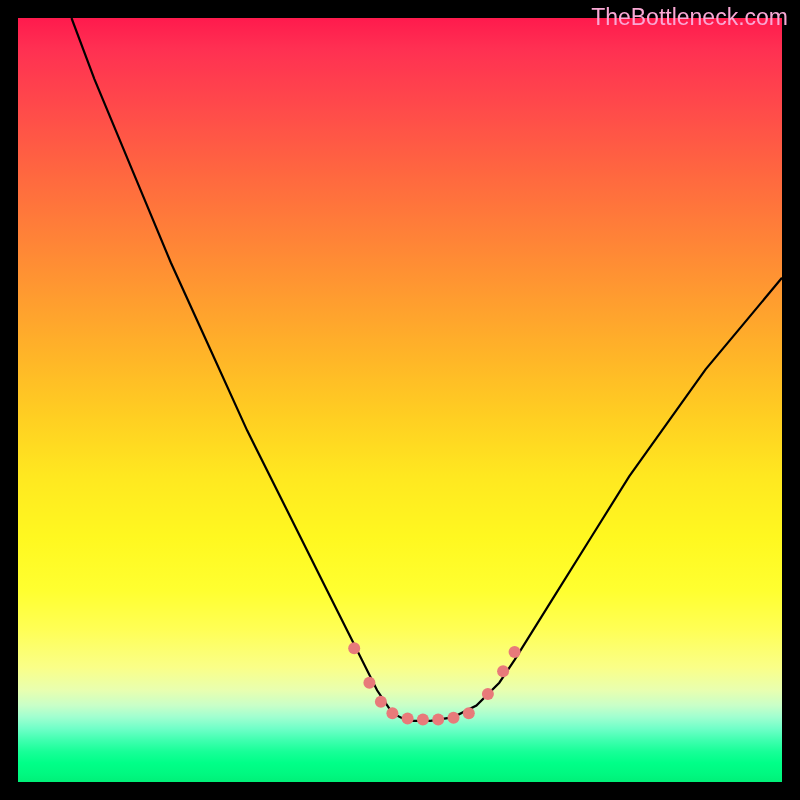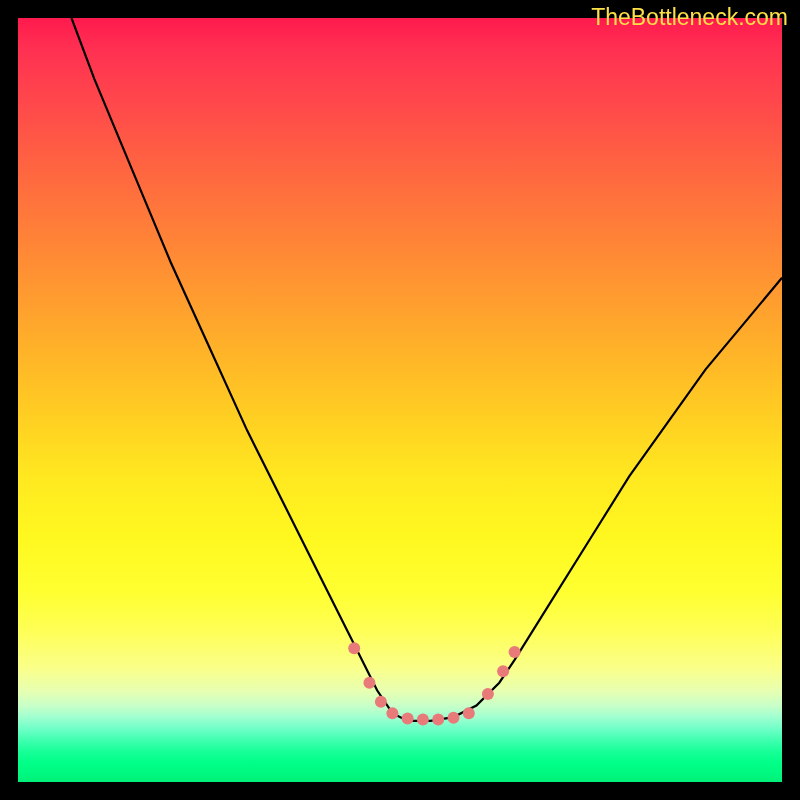--- a/index.html
+++ b/index.html
@@ -41,21 +41,21 @@
       #00f880 99%,
       #00f078 100%
     );
   }
   .watermark {
     position: absolute;
     top: 4px;
     right: 12px;
     font-family: Arial, Helvetica, sans-serif;
     font-size: 23px;
-    color: #fde047;
+    color: #f9a8d4;
     font-weight: 400;
     z-index: 10;
   }
   svg.plot {
     position: absolute;
     left: 0;
     top: 0;
     width: 764px;
     height: 764px;
   }

